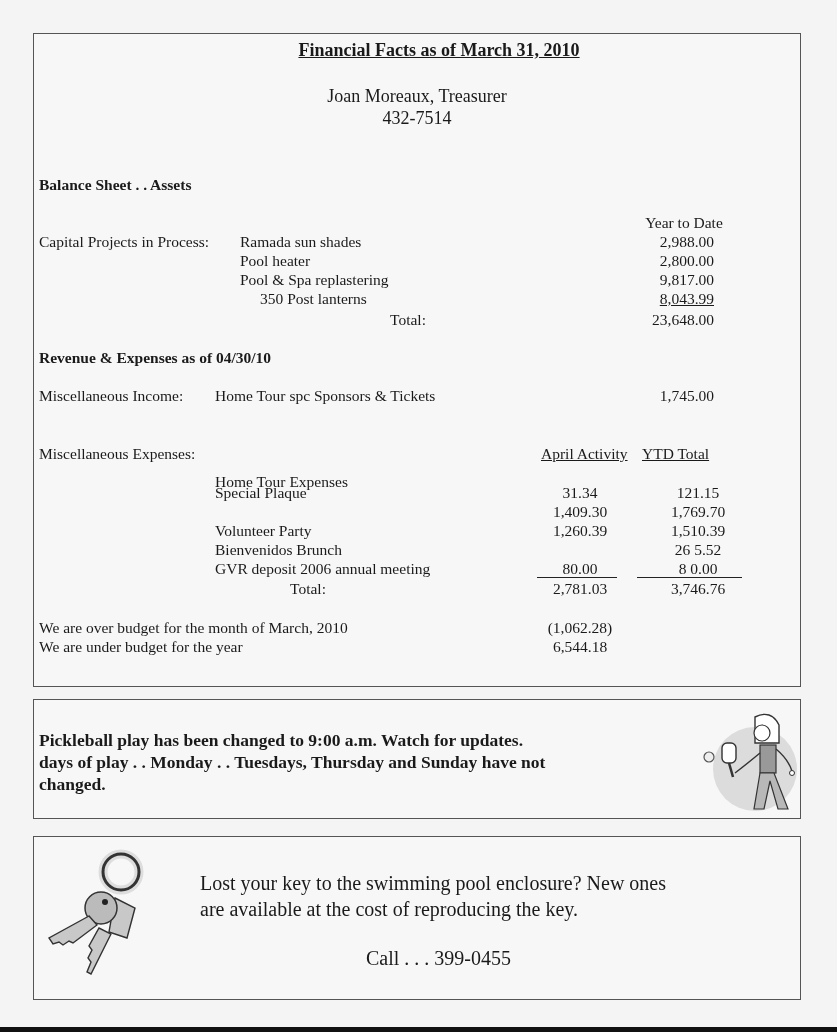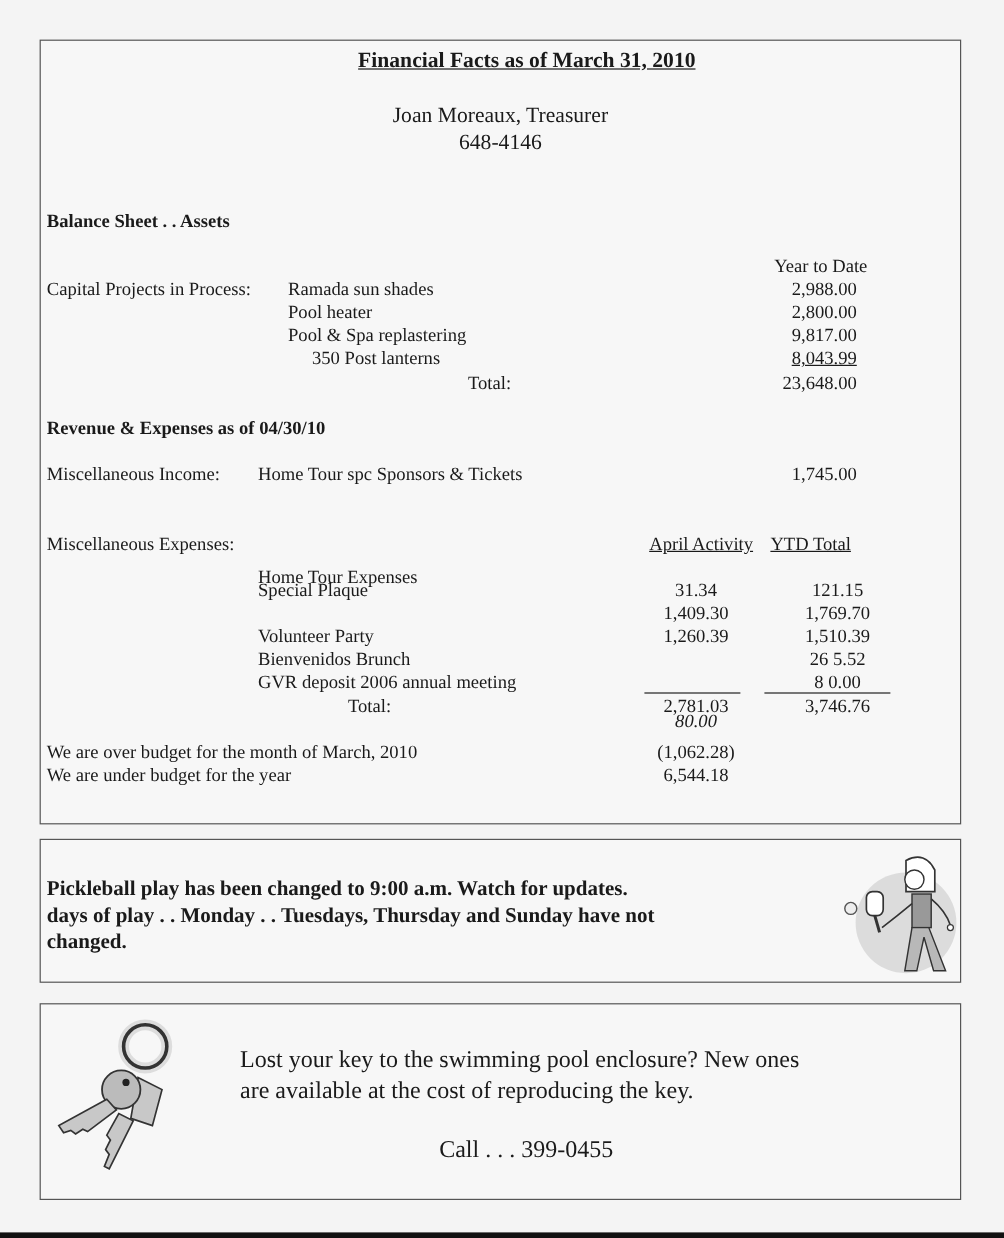--- a/index.html
+++ b/index.html
@@ -21,21 +21,21 @@
   .f15 { font-size: 15.5px; line-height: 19px; }
   .bottom-bar { position: absolute; left: 0; right: 0; bottom: 0; height: 5px; background: #111; }
 </style>
 </head>
 <body>
 
 <div class="box" style="left:33px;top:33px;width:768px;height:654px;"></div>
 
 <div class="abs b u c" style="left:33px;width:812px;top:40px;font-size:18px;">Financial Facts as of March 31, 2010</div>
 <div class="abs c" style="left:33px;width:768px;top:86px;font-size:18px;">Joan Moreaux, Treasurer</div>
-<div class="abs c" style="left:33px;width:768px;top:108px;font-size:18px;">648-4146</div>
+<div class="abs c" style="left:33px;width:768px;top:108px;font-size:18px;">432-7514</div>
 
 <div class="abs b f15" style="left:39px;top:175px;">Balance Sheet . . Assets</div>
 
 <div class="abs f15 c" style="left:624px;width:120px;top:213px;">Year to Date</div>
 <div class="abs f15" style="left:39px;top:232px;">Capital Projects in Process:</div>
 
 <div>
   <div class="abs f15" style="left:240px;top:232px;text-align:right;">Ramada sun shades</div>
   <div class="abs f15 r" style="left:600px;width:114px;top:232px;">2,988.00</div>
   <div class="abs f15" style="left:240px;top:251px;">Pool heater</div>
@@ -68,21 +68,21 @@
   <div class="abs f15 c" style="left:648px;width:100px;top:502px;">1,769.70</div>
 
   <div class="abs f15" style="left:215px;top:521px;">Volunteer Party</div>
   <div class="abs f15 c" style="left:530px;width:100px;top:521px;">1,260.39</div>
   <div class="abs f15 c" style="left:648px;width:100px;top:521px;">1,510.39</div>
 
   <div class="abs f15" style="left:215px;top:540px;">Bienvenidos Brunch</div>
   <div class="abs f15 c" style="left:648px;width:100px;top:540px;">26 5.52</div>
 
   <div class="abs f15" style="left:215px;top:559px;">GVR deposit 2006 annual meeting</div>
-  <div class="abs f15 c" style="left:530px;width:100px;top:592px;font-style:italic;">80.00</div>
+  <div class="abs f15 c" style="left:530px;width:100px;top:559px;">80.00</div>
   <div class="abs f15 c" style="left:648px;width:100px;top:559px;">8 0.00</div>
 </div>
 <div class="abs" style="left:537px;top:577px;width:80px;border-top:1px solid #222;"></div>
 <div class="abs" style="left:637px;top:577px;width:105px;border-top:1px solid #222;"></div>
 
 <div class="abs f15" style="left:290px;top:579px;">Total:</div>
 <div class="abs f15 c" style="left:530px;width:100px;top:579px;">2,781.03</div>
 <div class="abs f15 c" style="left:648px;width:100px;top:579px;">3,746.76</div>
 
 <div class="abs f15" style="left:39px;top:618px;">We are over budget for the month of March, 2010</div>

